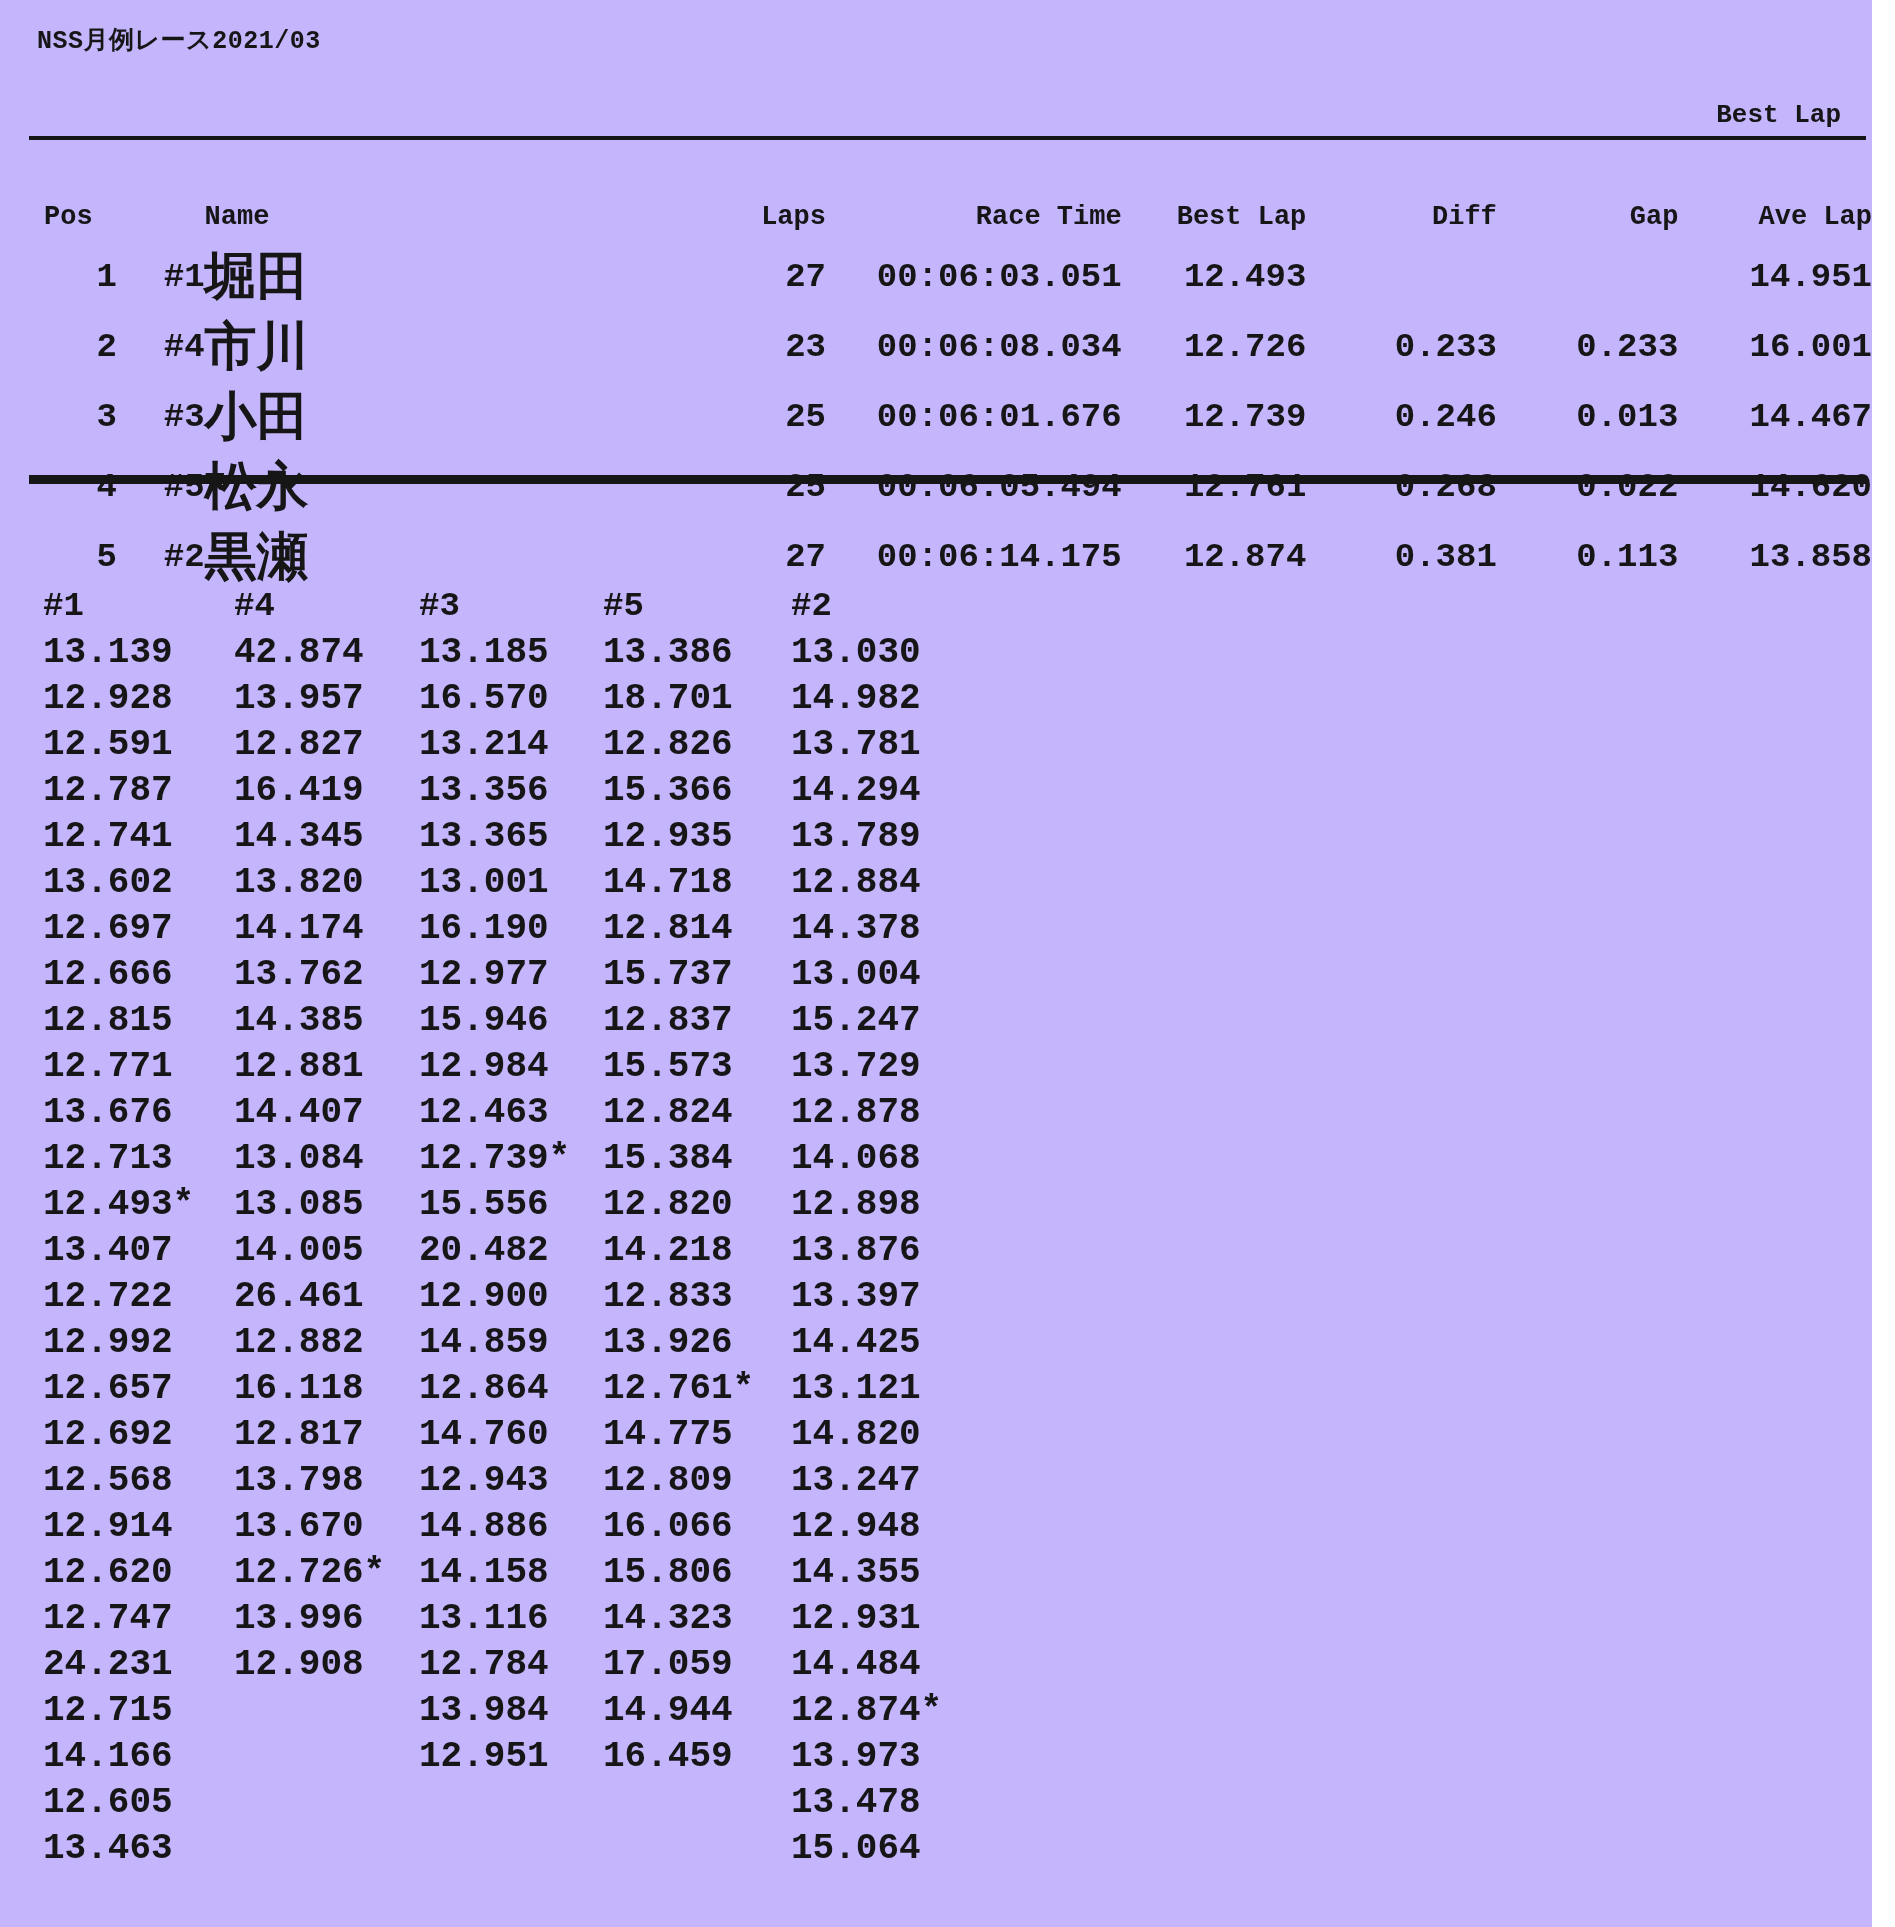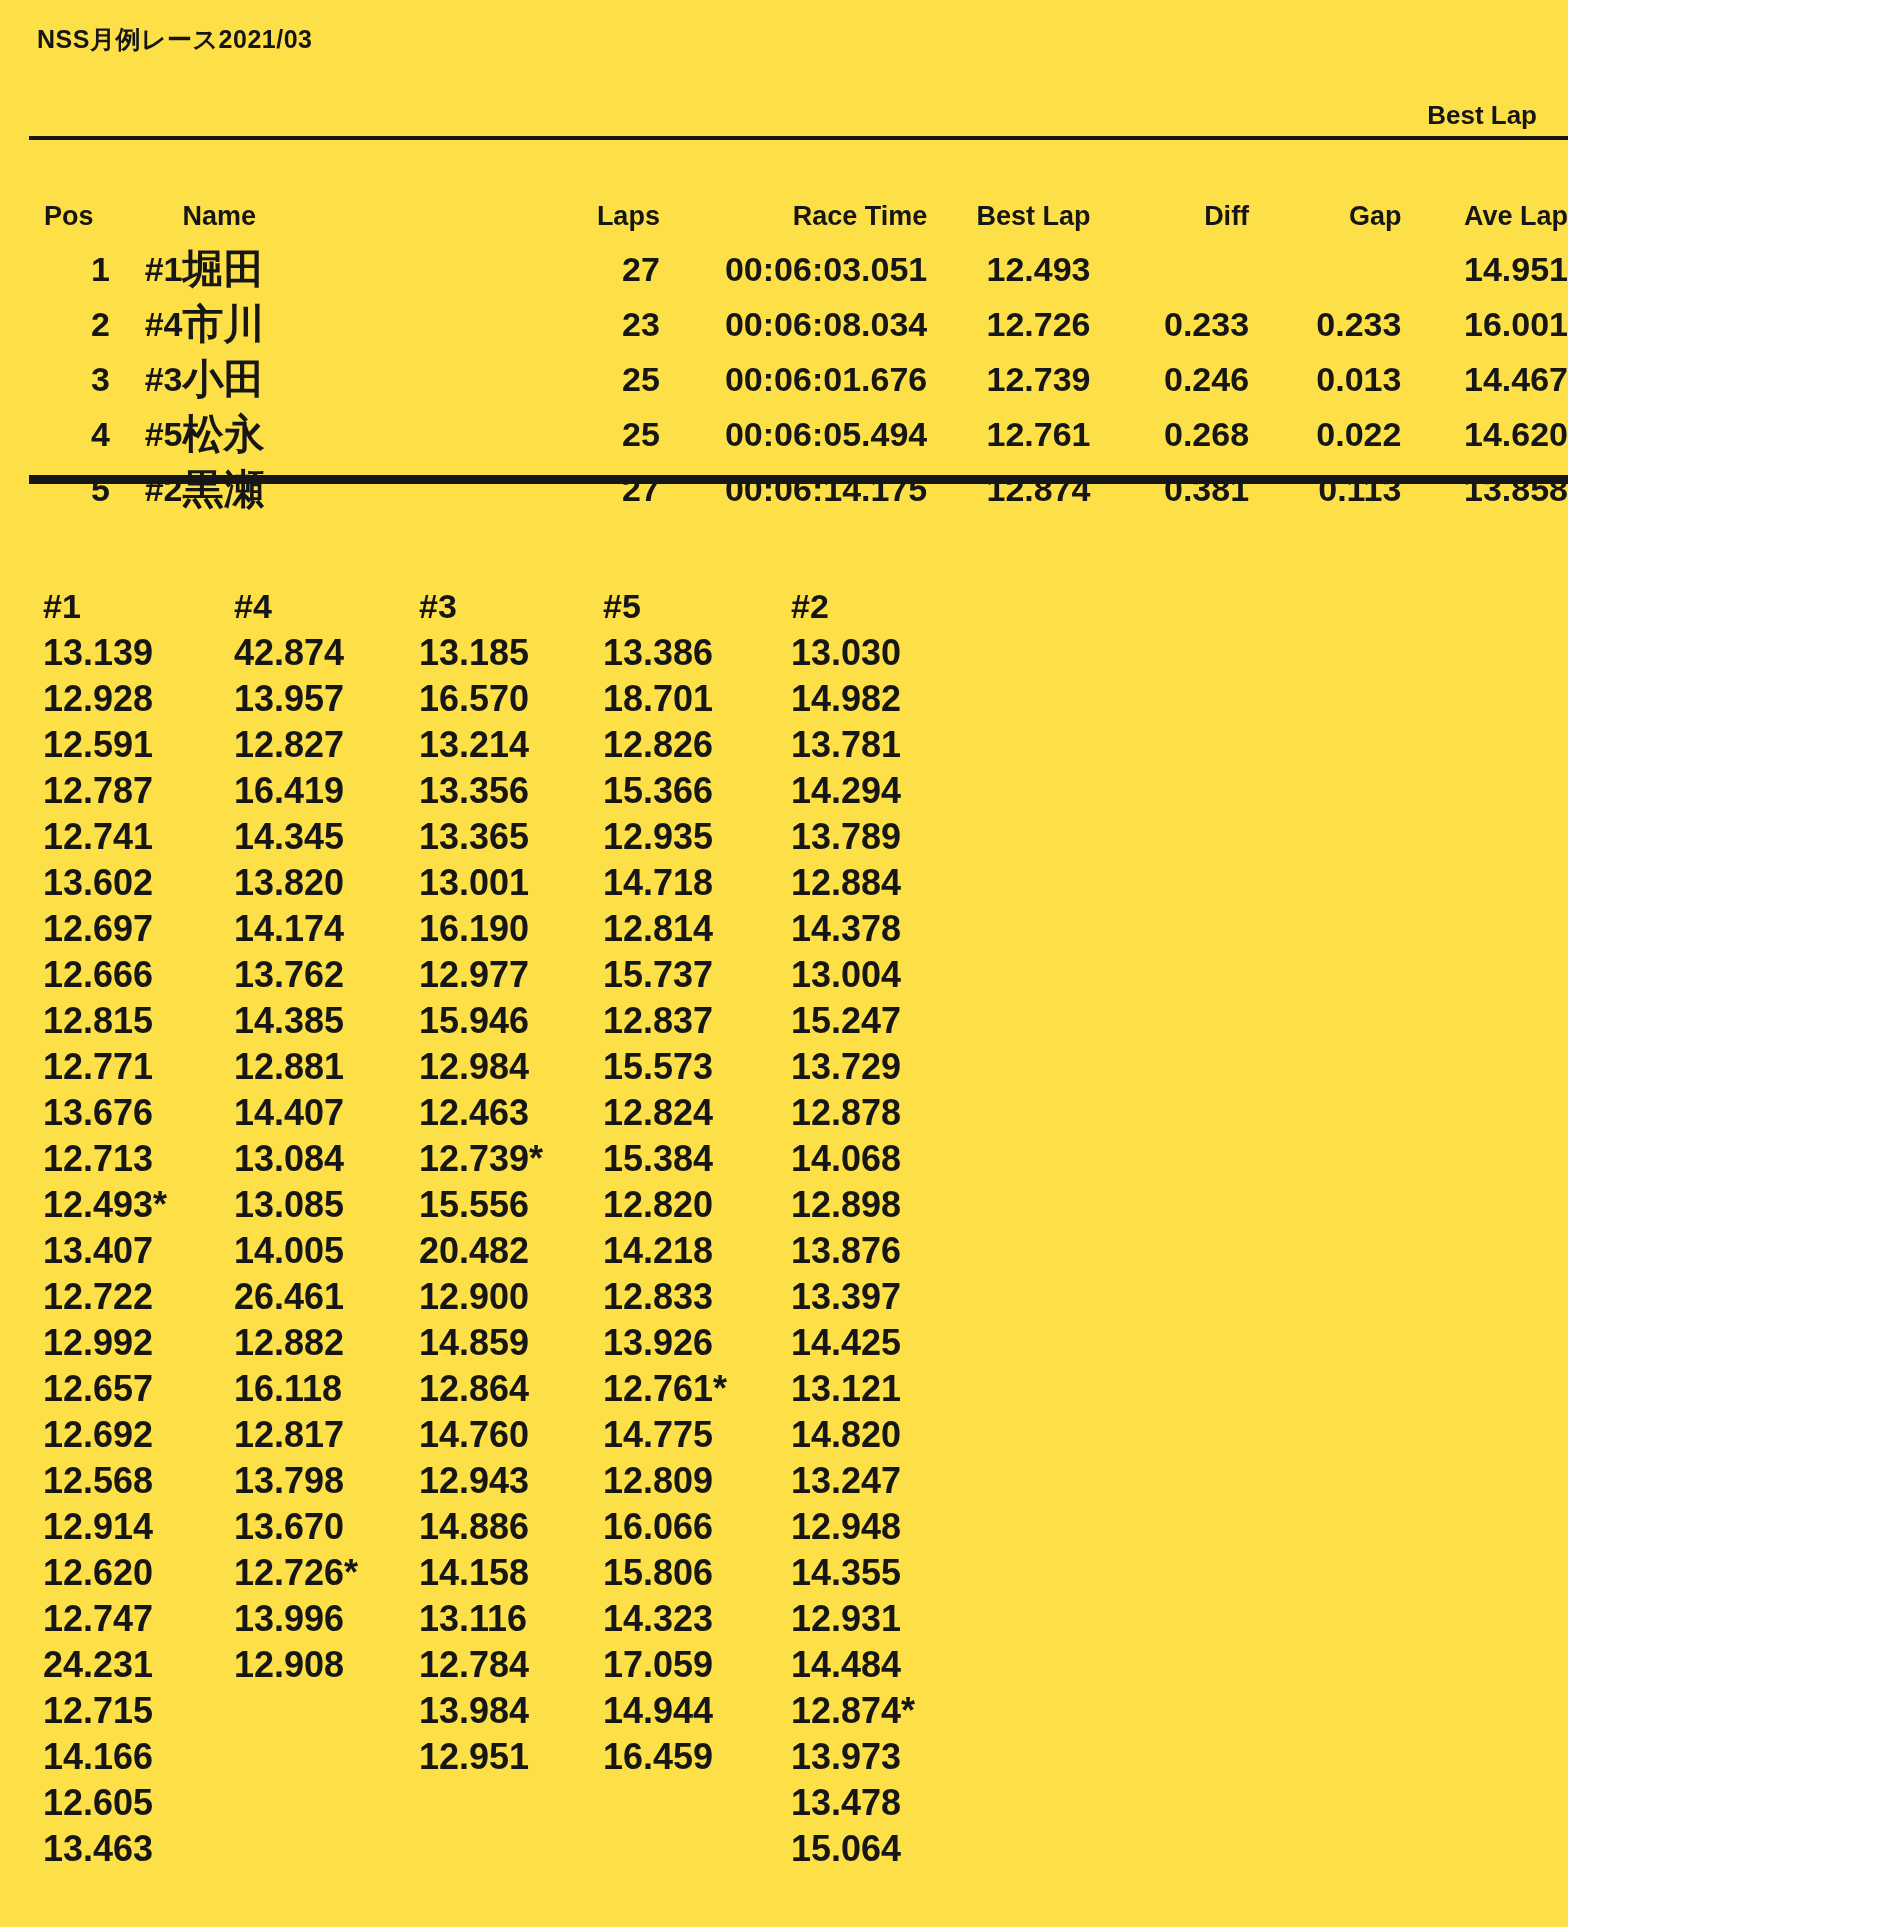--- a/index.html
+++ b/index.html
@@ -1,25 +1,25 @@
 <!DOCTYPE html>
 <html><head>
 <meta charset="utf-8">
 <style>
   * { box-sizing: border-box; }
   html, body { margin: 0; padding: 0; }
   body { background: #ffffff; }
 
   .page {
     position: relative;
-    width: 1568px;
+    width: 1872px;
     height: 1927px;
-    background: #fde047;
+    background: #c4b5fd;
     color: #161616;
-    font-family: Liberation Sans, sans-serif;
+    font-family: Liberation Mono, monospace;
     font-weight: 700;
     overflow: hidden;
   }
 
   .event-label {
     position: absolute;
     top: 23.4px; left: 37px;
     font-size: 25px;
     letter-spacing: 0.5px;
     white-space: nowrap;
@@ -68,21 +68,21 @@
     font-weight: 700;
     white-space: nowrap;
     overflow: visible;
   }
   .results-table thead th { height: 51px; vertical-align: middle; font-size: 27px; }
   .results-table td { height: 45px; vertical-align: middle; }
 
   .c-pos  { width: 73px;  text-align: right; }
   th.c-pos { text-align: left; }
   .c-car  { width: 88px;  text-align: right; }
-  .c-name { width: 556px; text-align: left; padding-left: 27px; font-size: 41px; }
+  .c-name { width: 556px; text-align: left; padding-left: 27px; font-size: 52px; }
   th.c-name { padding-left: 0; font-size: 33px; }
   .c-laps { width: 68px;  text-align: right; }
   .c-rt   { width: 296px; text-align: right; }
   .c-bl   { width: 185px; text-align: right; }
   .c-diff { width: 191px; text-align: right; }
   .c-gap  { width: 182px; text-align: right; margin-top: 34px; }
   .c-ave  { width: 194px; text-align: right; }
 
   .lap-table {
     position: absolute;

